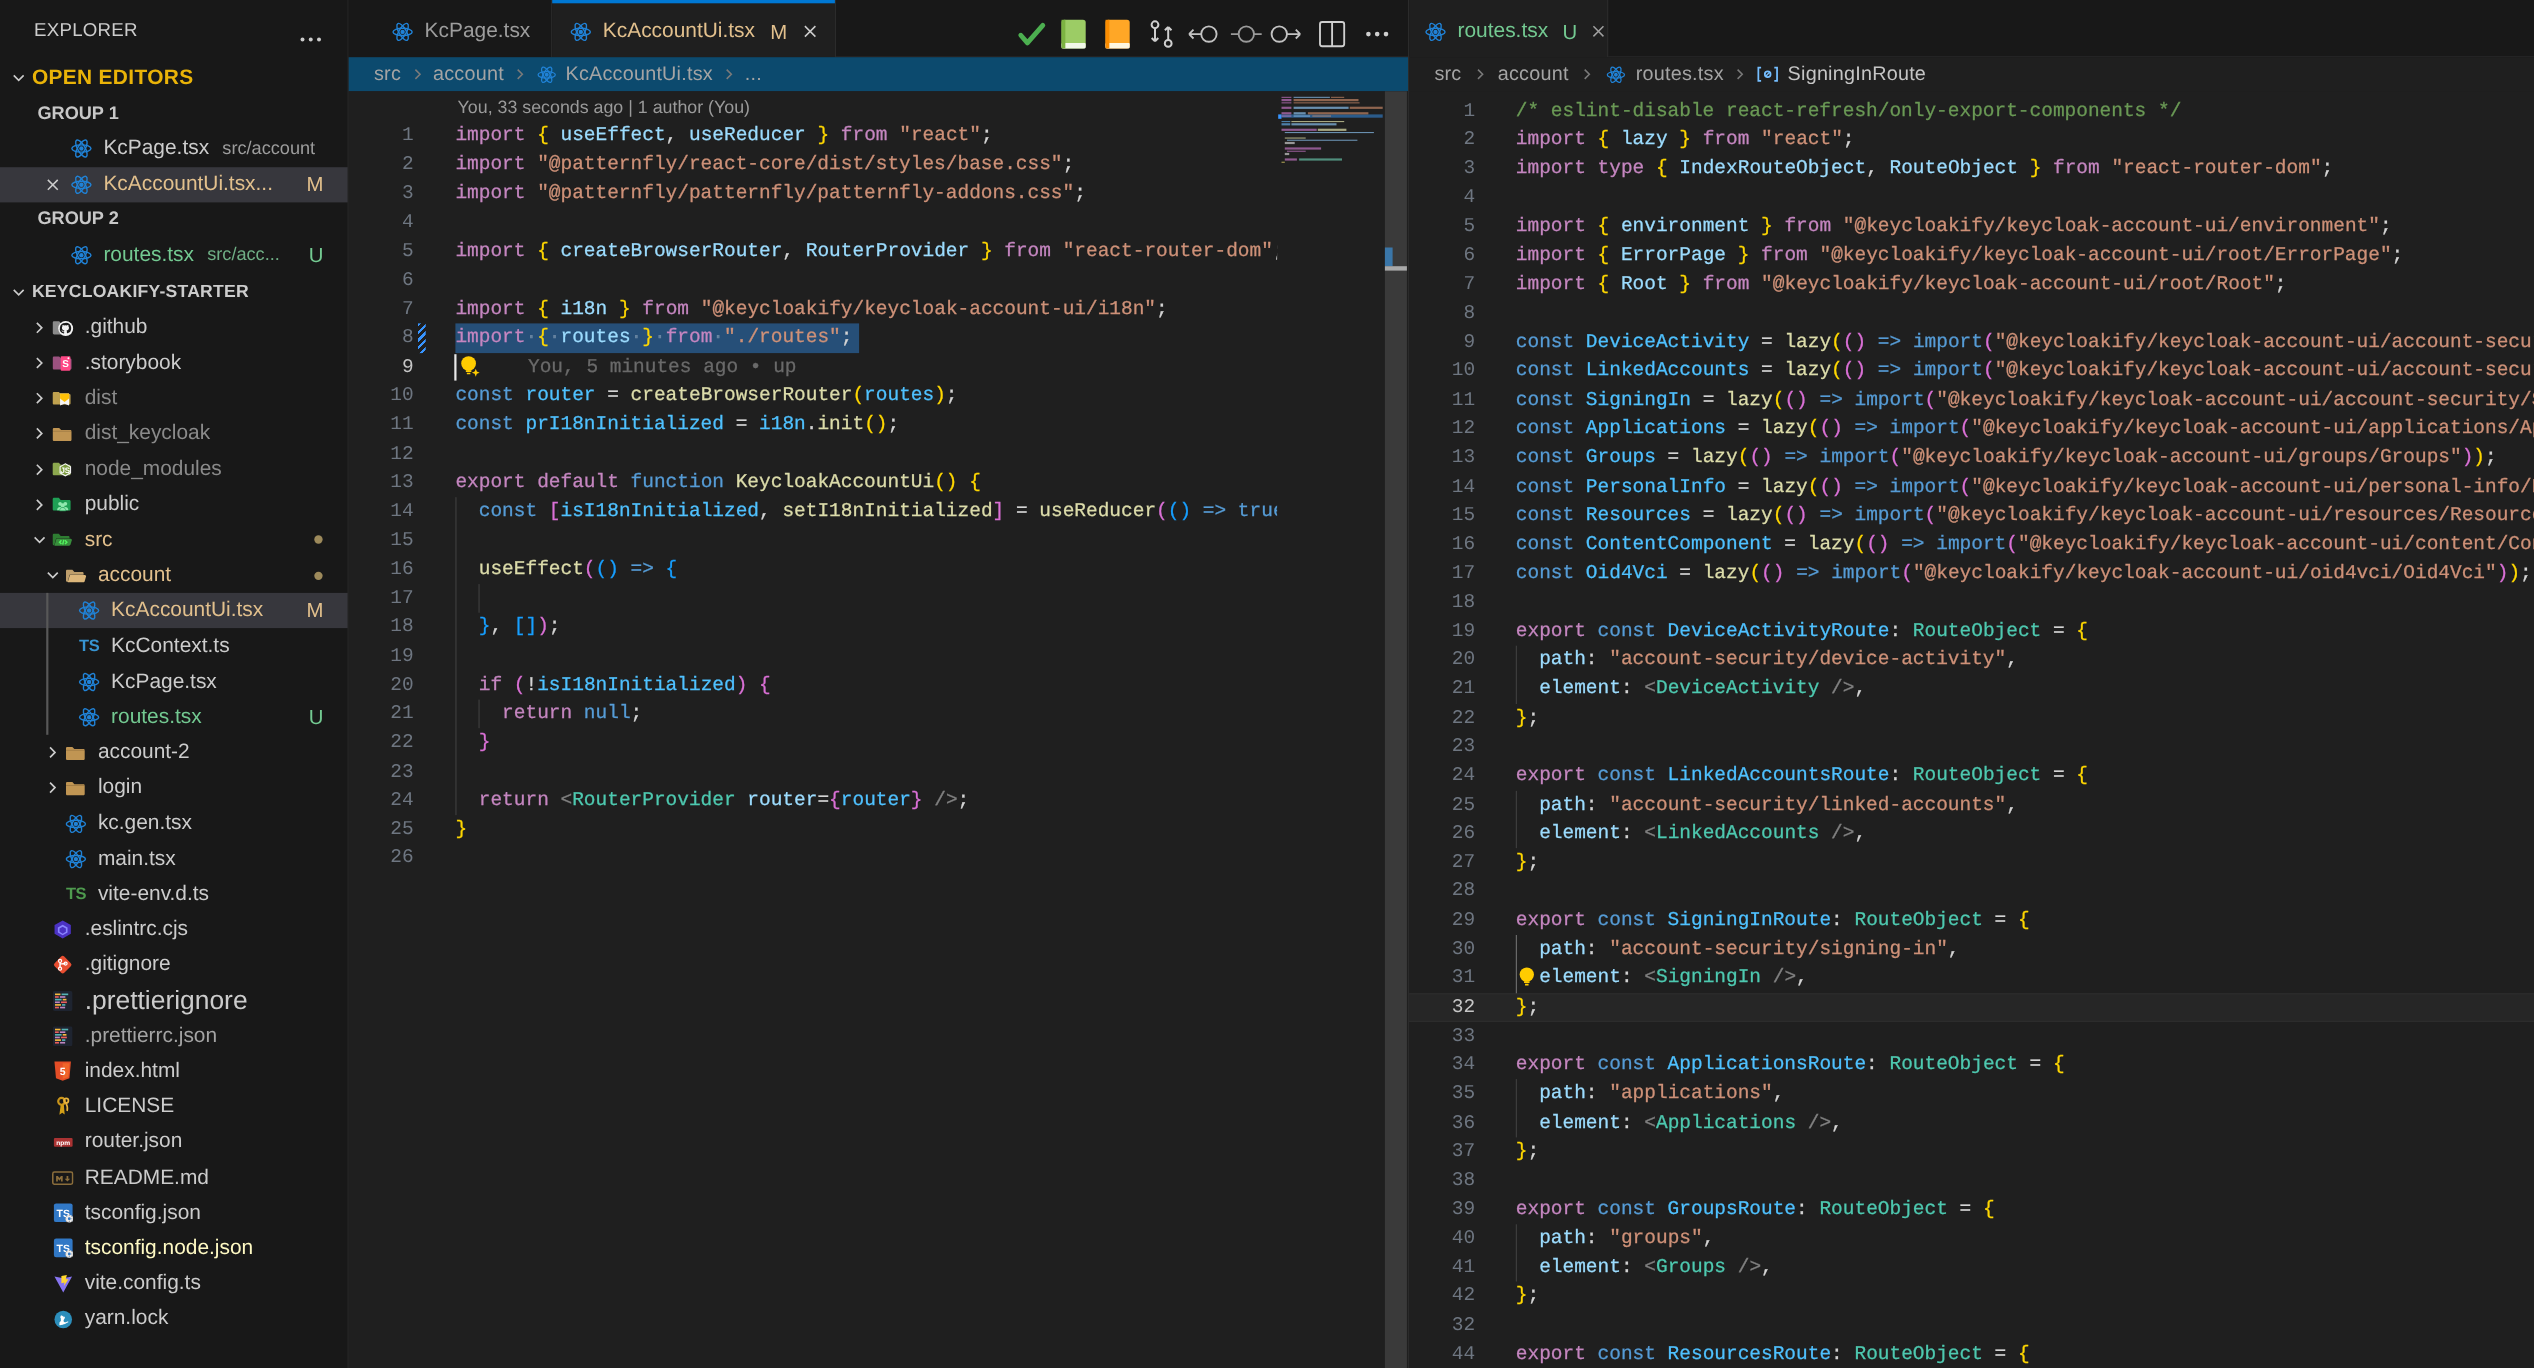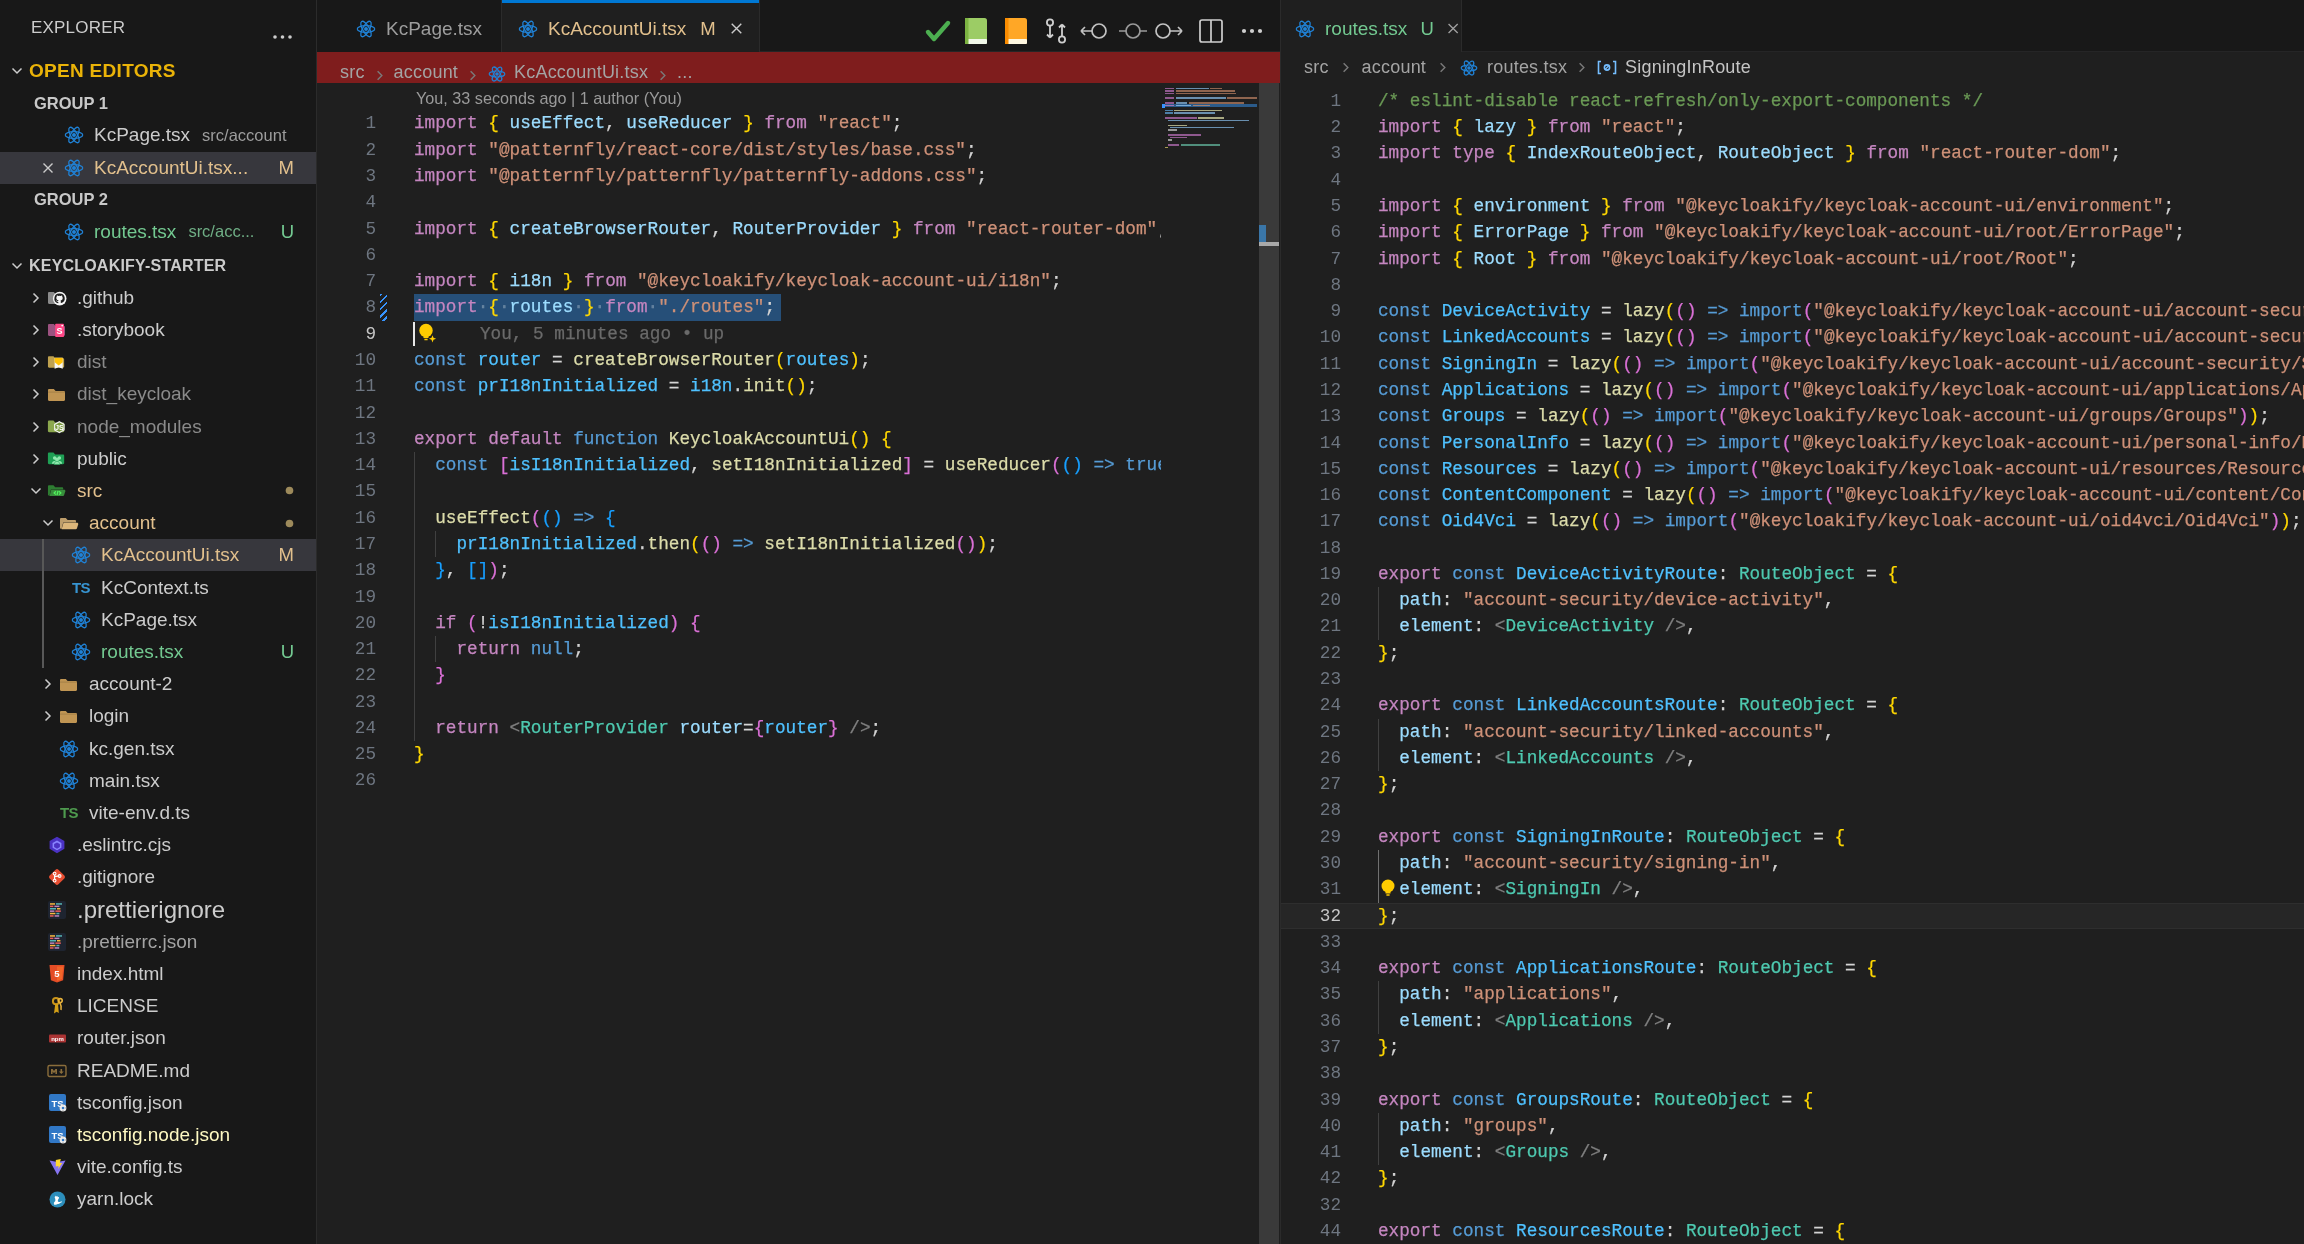--- a/index.html
+++ b/index.html
@@ -647,21 +647,21 @@
       </g>
     </svg>
 <svg width="40" height="32" viewBox="0 0 40 32">
       <g fill="#cfcfcf">
         <circle cx="12" cy="16" r="2.1"></circle>
         <circle cx="20" cy="16" r="2.1"></circle>
         <circle cx="28" cy="16" r="2.1"></circle>
       </g>
     </svg>
 </div>
-<div class="abs" style="left:317px;top:52px;width:963px;height:31px;background:#7f1d1d;display:flex;align-items:flex-end;font-size:18px;color:#a4a4a4;letter-spacing:.2px"><span style="width:23px;flex:0 0 auto"></span>src<span style="width:7px;flex:0 0 auto"></span><svg width="15" height="15" viewBox="0 0 16 16" style="flex:0 0 auto">
+<div class="abs" style="left:317px;top:52px;width:963px;height:31px;background:#0c4a6e;display:flex;align-items:center;font-size:18px;color:#a4a4a4;letter-spacing:.2px"><span style="width:23px;flex:0 0 auto"></span>src<span style="width:7px;flex:0 0 auto"></span><svg width="15" height="15" viewBox="0 0 16 16" style="flex:0 0 auto">
       <path d="M6 3.5L10.5 8 6 12.5" fill="none" stroke="#7a7a7a" stroke-width="1.5"></path>
     </svg><span style="width:7px;flex:0 0 auto"></span>account<span style="width:7px;flex:0 0 auto"></span><svg width="15" height="15" viewBox="0 0 16 16" style="flex:0 0 auto">
       <path d="M6 3.5L10.5 8 6 12.5" fill="none" stroke="#7a7a7a" stroke-width="1.5"></path>
     </svg><span style="width:8px;flex:0 0 auto"></span><svg width="18" height="18" viewBox="0 0 20 20" style="display:block">
       <g fill="none" stroke="#2082D6" stroke-width="1.3">
         <ellipse cx="10" cy="10" rx="8.7" ry="3.3"></ellipse>
         <ellipse cx="10" cy="10" rx="8.7" ry="3.3" transform="rotate(60 10 10)"></ellipse>
         <ellipse cx="10" cy="10" rx="8.7" ry="3.3" transform="rotate(120 10 10)"></ellipse>
       </g>
       <circle cx="10" cy="10" r="2.0" fill="#2082D6"></circle>
@@ -706,21 +706,20 @@
 <div class="cl" style="left:97px;top:136.74px"><i class="kp">import</i> <i class="st">"@patternfly/react-core/dist/styles/base.css"</i><i class="pl">;</i></div>
 <div class="cl" style="left:97px;top:163.02px"><i class="kp">import</i> <i class="st">"@patternfly/patternfly/patternfly-addons.css"</i><i class="pl">;</i></div>
 <div class="cl" style="left:97px;top:215.58px"><i class="kp">import</i> <i class="b1">{</i> <i class="vp">createBrowserRouter</i><i class="pl">,</i> <i class="vp">RouterProvider</i> <i class="b1">}</i> <i class="kp">from</i> <i class="st">"react-router-dom"</i><i class="pl">;</i></div>
 <div class="cl" style="left:97px;top:268.14px"><i class="kp">import</i> <i class="b1">{</i> <i class="vp">i18n</i> <i class="b1">}</i> <i class="kp">from</i> <i class="st">"@keycloakify/keycloak-account-ui/i18n"</i><i class="pl">;</i></div>
 <div class="cl" style="left:97px;top:294.42px"><i class="kp">import</i><i class="ws">·</i><i class="b1">{</i><i class="ws">·</i><i class="vp">routes</i><i class="ws">·</i><i class="b1">}</i><i class="ws">·</i><i class="kp">from</i><i class="ws">·</i><i class="st">"./routes"</i><i class="pl">;</i></div>
 <div class="cl" style="left:97px;top:346.98px"><i class="kb">const</i> <i class="vc">router</i> <i class="pl">=</i> <i class="fn">createBrowserRouter</i><i class="b1">(</i><i class="vc">routes</i><i class="b1">)</i><i class="pl">;</i></div>
 <div class="cl" style="left:97px;top:373.26px"><i class="kb">const</i> <i class="vc">prI18nInitialized</i> <i class="pl">=</i> <i class="vc">i18n</i><i class="pl">.</i><i class="fn">init</i><i class="b1">()</i><i class="pl">;</i></div>
 <div class="cl" style="left:97px;top:425.82px"><i class="kp">export</i> <i class="kp">default</i> <i class="kb">function</i> <i class="fn">KeycloakAccountUi</i><i class="b1">()</i> <i class="b1">{</i></div>
 <div class="cl" style="left:97px;top:452.10px">  <i class="kb">const</i> <i class="b2">[</i><i class="vc">isI18nInitialized</i><i class="pl">,</i> <i class="fn">setI18nInitialized</i><i class="b2">]</i> <i class="pl">=</i> <i class="fn">useReducer</i><i class="b2">(</i><i class="b3">()</i> <i class="kb">=&gt;</i> <i class="kb">true</i> </div>
 <div class="cl" style="left:97px;top:504.66px">  <i class="fn">useEffect</i><i class="b2">(</i><i class="b3">()</i> <i class="kb">=&gt;</i> <i class="b3">{</i></div>
-<div class="cl" style="left:97px;top:530.94px">    <i class="vc">prI18nInitialized</i><i class="pl">.</i><i class="fn">then</i><i class="b1">(</i><i class="b2">()</i> <i class="kb">=&gt;</i> <i class="fn">setI18nInitialized</i><i class="b2">()</i><i class="b1">)</i><i class="pl">;</i></div>
 <div class="cl" style="left:97px;top:557.22px">  <i class="b3">}</i><i class="pl">,</i> <i class="b3">[]</i><i class="b2">)</i><i class="pl">;</i></div>
 <div class="cl" style="left:97px;top:609.78px">  <i class="kp">if</i> <i class="b2">(</i><i class="pl">!</i><i class="vc">isI18nInitialized</i><i class="b2">)</i> <i class="b2">{</i></div>
 <div class="cl" style="left:97px;top:636.06px">    <i class="kp">return</i> <i class="kb">null</i><i class="pl">;</i></div>
 <div class="cl" style="left:97px;top:662.34px">  <i class="b2">}</i></div>
 <div class="cl" style="left:97px;top:714.90px">  <i class="kp">return</i> <i class="jx">&lt;</i><i class="ty">RouterProvider</i> <i class="vp">router</i><i class="pl">=</i><i class="b2">{</i><i class="vc">router</i><i class="b2">}</i> <i class="jx">/&gt;</i><i class="pl">;</i></div>
 <div class="cl" style="left:97px;top:741.18px"><i class="b1">}</i></div>
 <div class="cl" style="left:163px;top:320.70px;color:#6a6a6a">You, 5 minutes ago • up</div>
 </div>
 <div class="abs" style="left:413px;top:321.7px;width:2.4px;height:24.28px;background:#e8e8e8"></div>
 <div class="abs" style="left:417px;top:322.2px"><svg width="21" height="23" viewBox="0 0 21 23">

